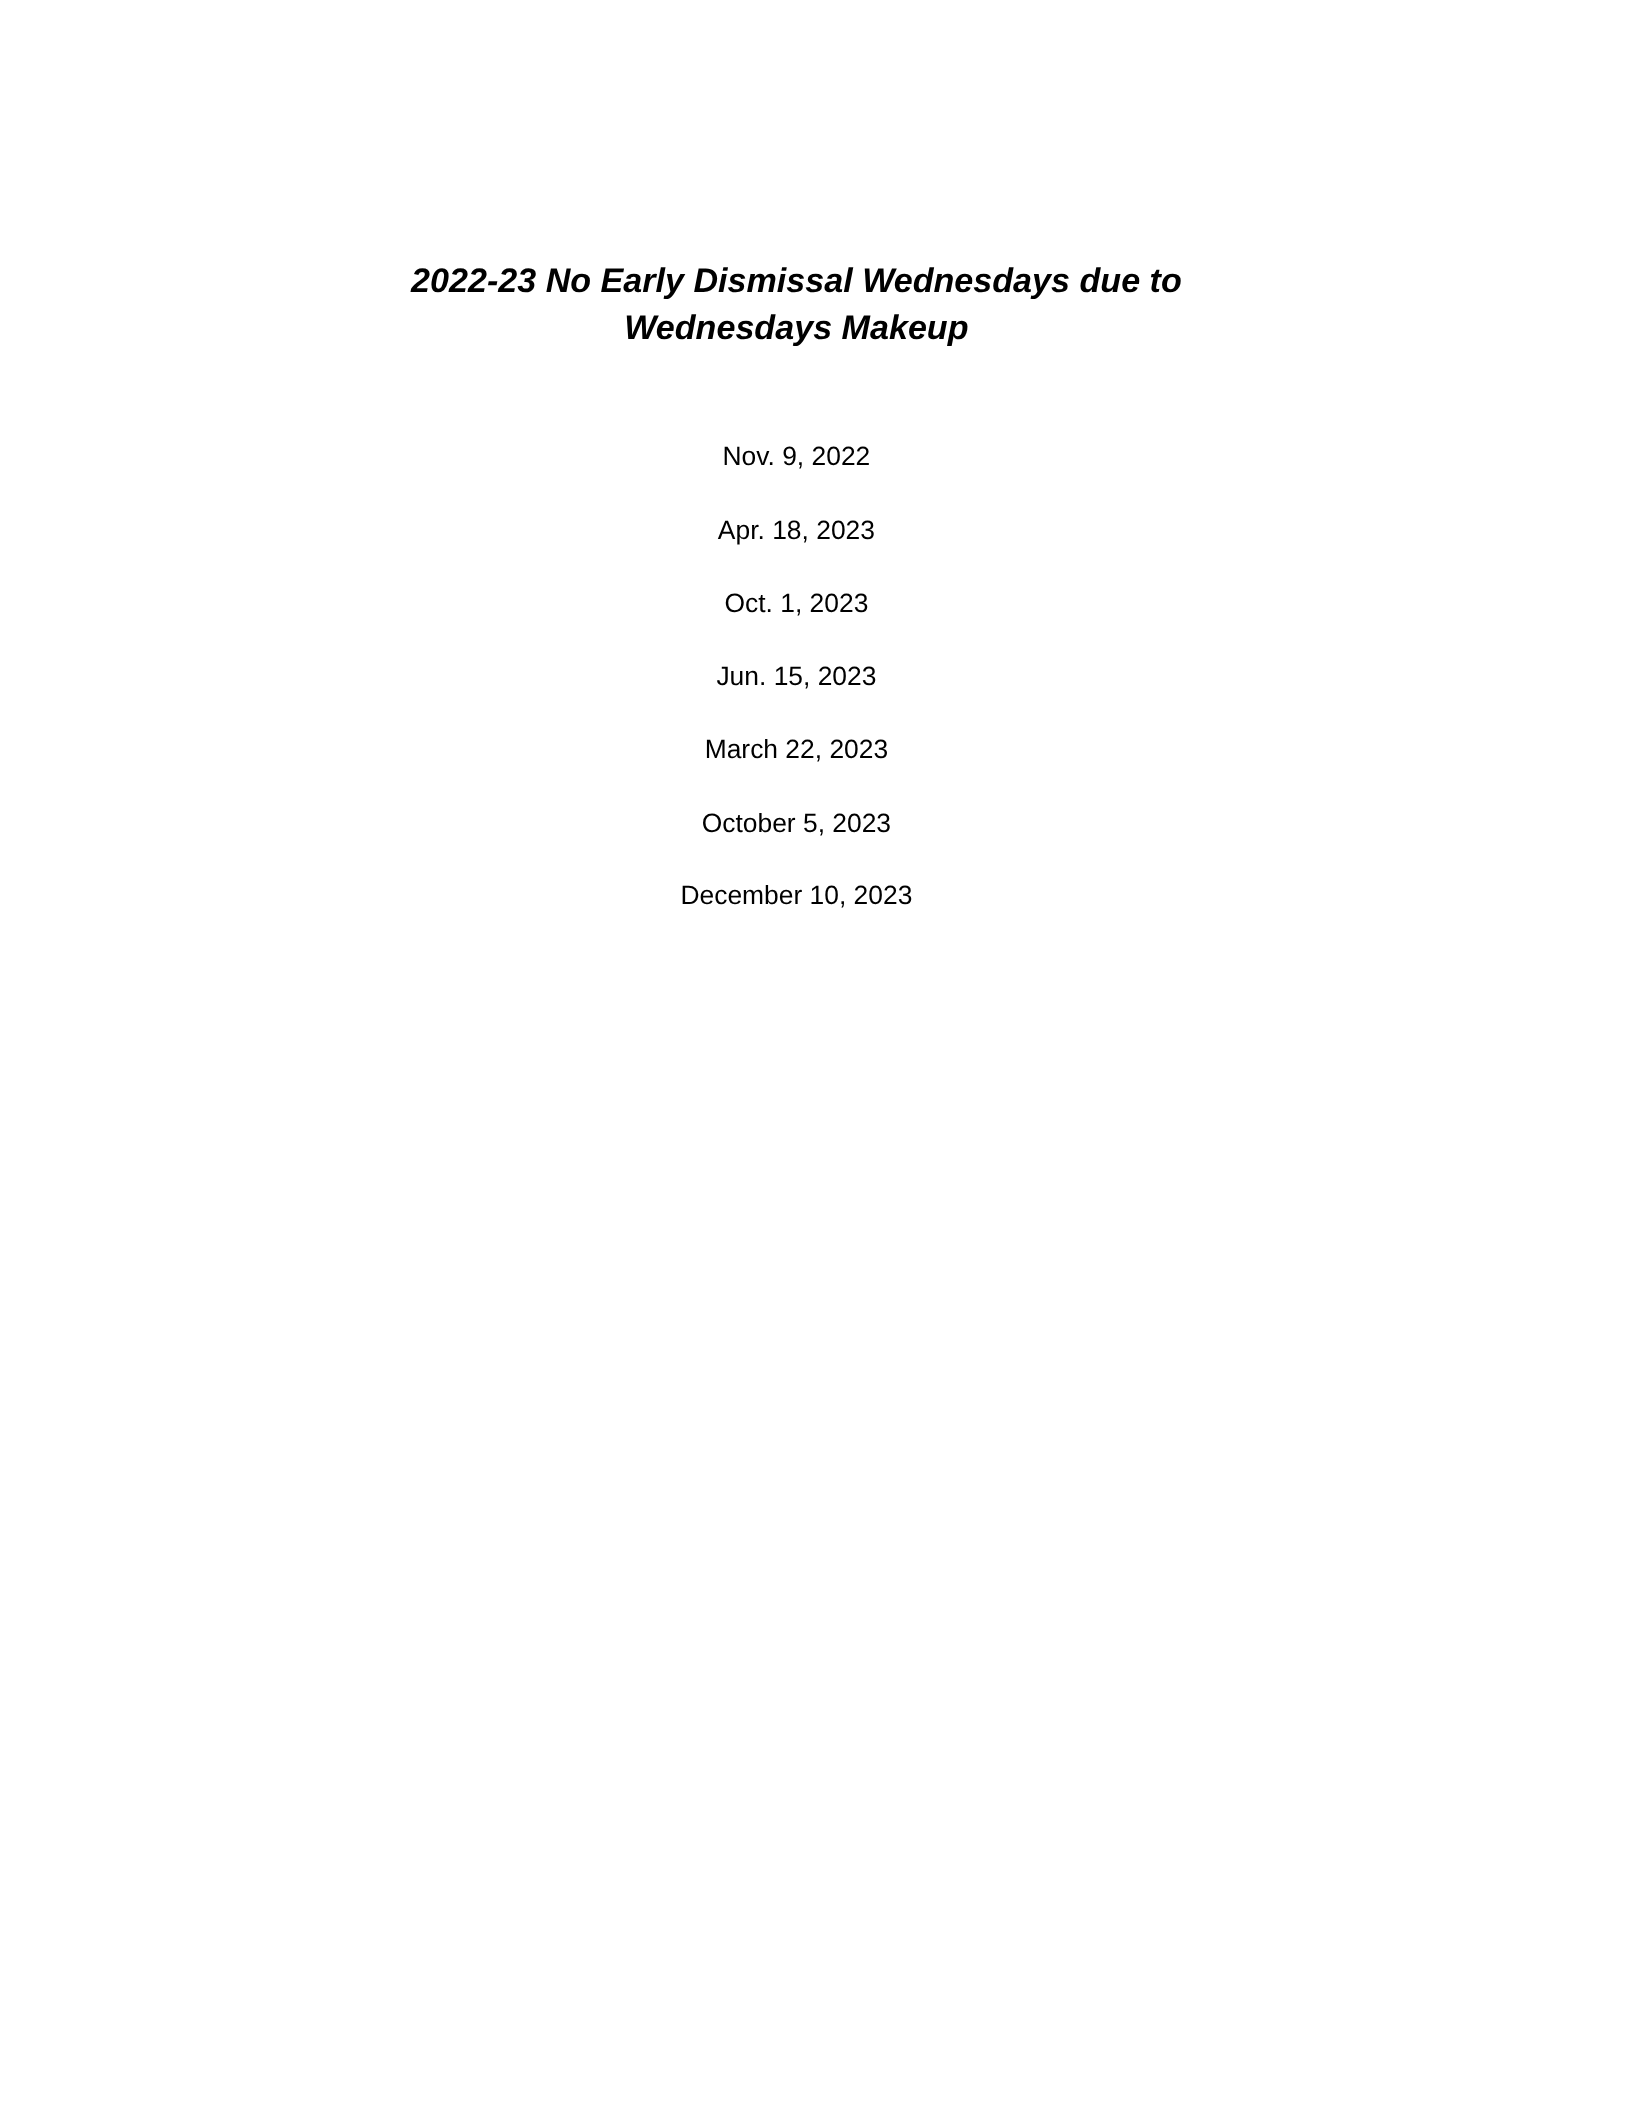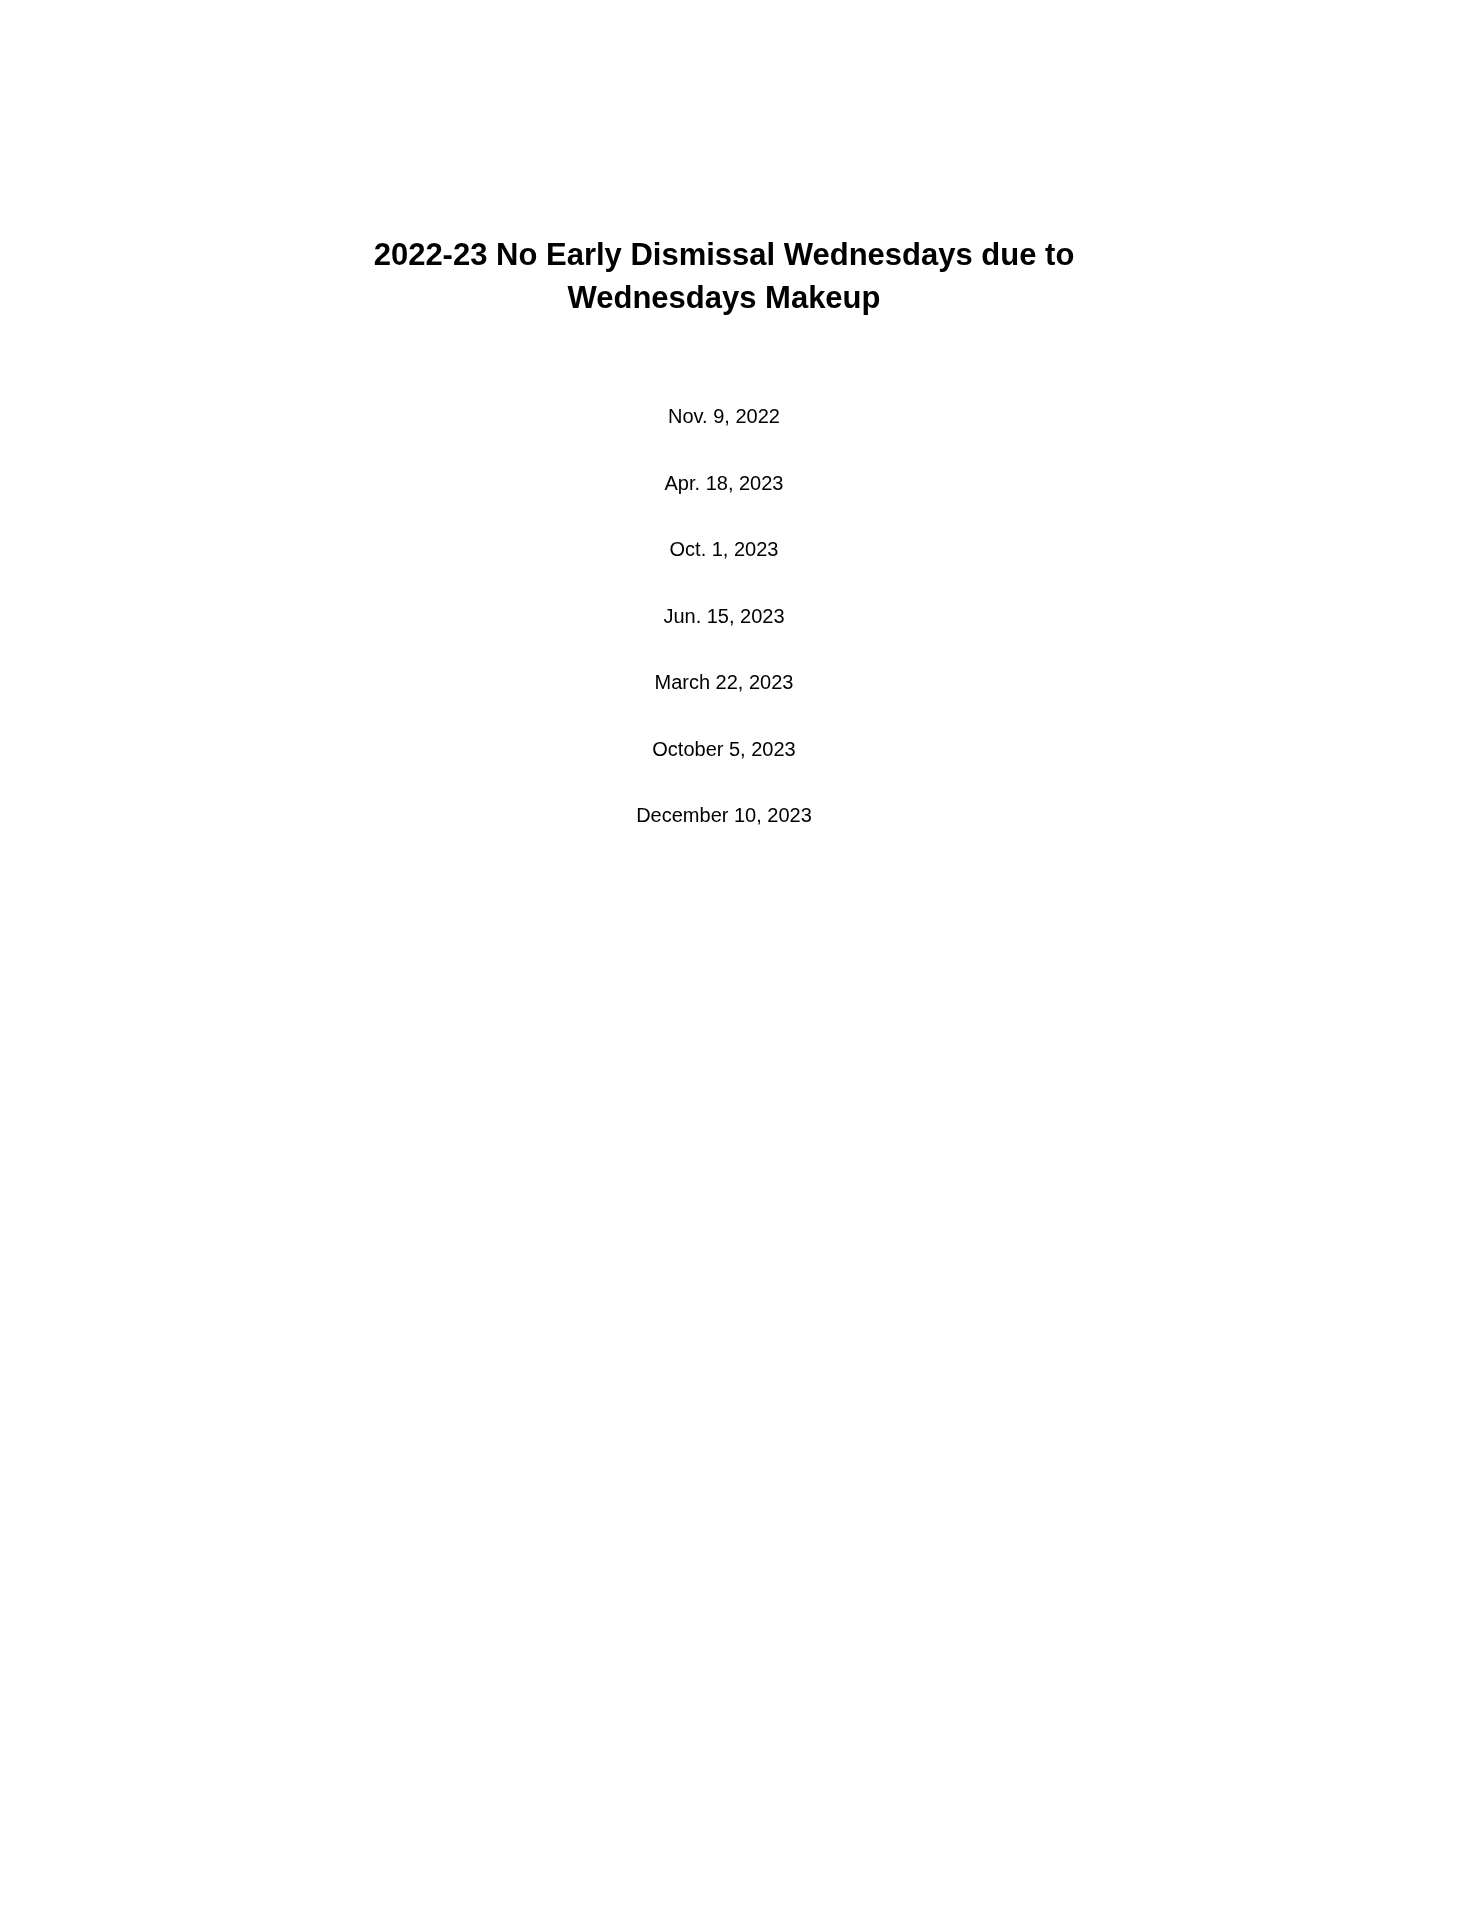--- a/index.html
+++ b/index.html
@@ -22,29 +22,30 @@
     padding-top: 233px;
     padding-right: 35px; 
     text-align: center;
   }
   .doc-title {
     margin: 0;
     font-size: 31px;
     font-weight: 700;
     line-height: 43px;
     letter-spacing: 0;
+    font-style: italic;
   }
   .title-line {
     display: block;
   }
   .date-list {
     margin-top: 64px;
   }
   .date-item {
-    font-size: 20px;
+    font-size: 24px;
     font-weight: 400;
     line-height: 66.5px;
     white-space: nowrap;
   }
 </style>
 </head>
 <body>
 
 <div class="page">
   <div class="content">

